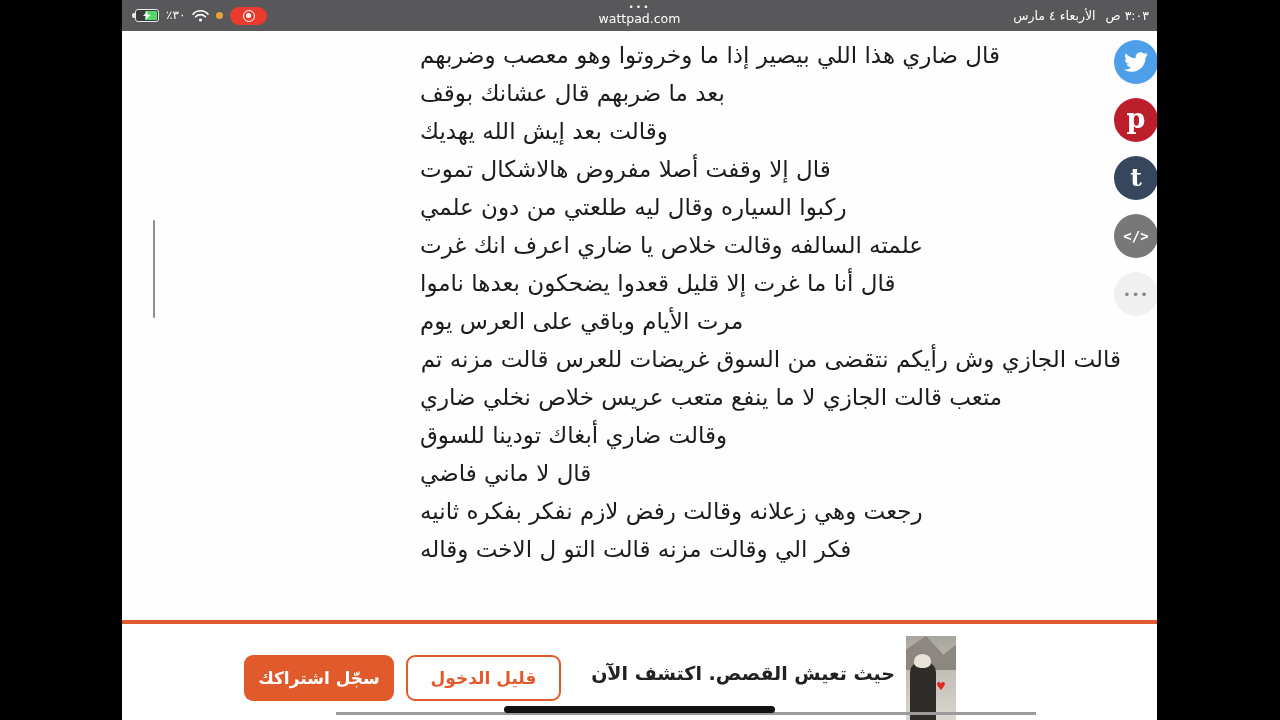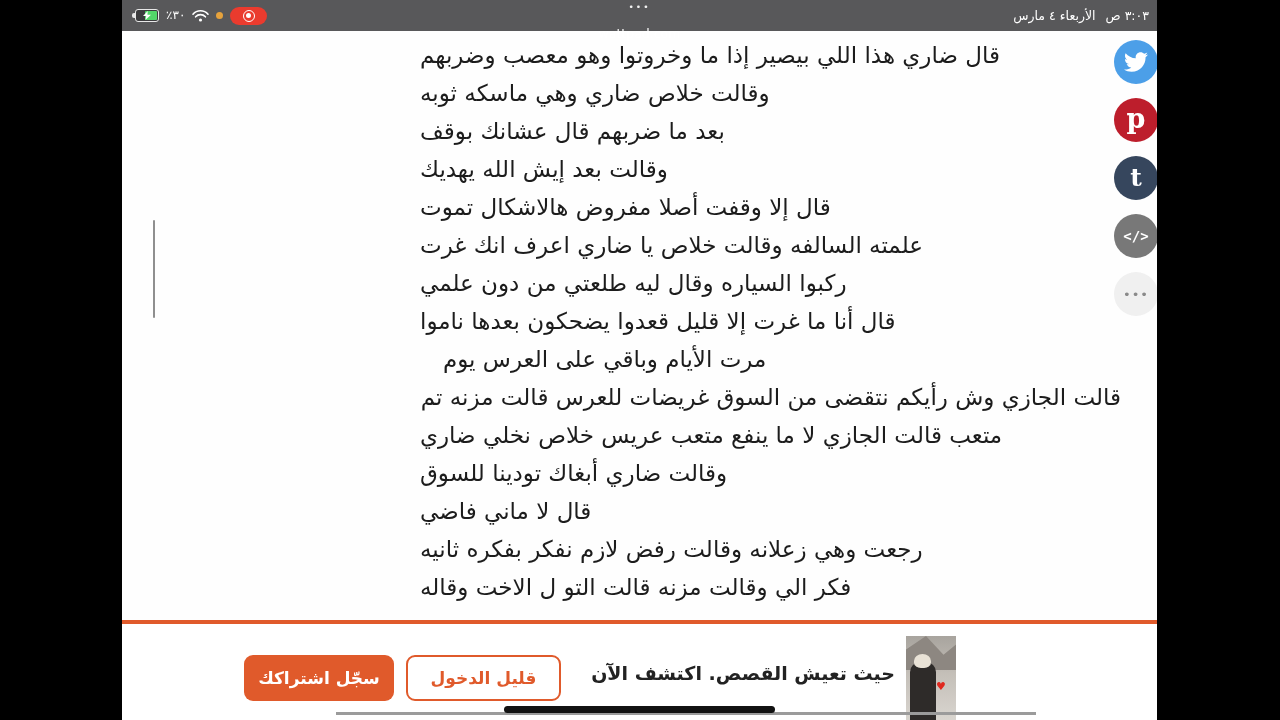--- a/index.html
+++ b/index.html
@@ -15,21 +15,21 @@
   .battery .bolt{position:absolute;left:7px;top:1px;width:8px;height:9px;background:#fff;
                  clip-path:polygon(60% 0,0 55%,40% 55%,30% 100%,100% 42%,55% 42%);}
   .sb-pct{font-size:12px;line-height:31px;}
   .wifi{display:block;}
   .sb-dot{width:7px;height:7px;border-radius:50%;background:#e6a23c;}
   .rec-pill{width:37px;height:18px;border-radius:10px;background:#ea3b2e;display:flex;align-items:center;justify-content:center;}
   .rec-ring{width:10px;height:10px;border:1.5px solid #fff;border-radius:50%;display:flex;align-items:center;justify-content:center;}
   .rec-core{width:5px;height:5px;border-radius:50%;background:#fff;}
   .sb-center{position:absolute;left:0;right:0;top:0;height:31px;text-align:center;line-height:1;}
   .tab-dots{font-size:9px;letter-spacing:2px;margin-top:3px;color:#f2f2f2;}
-  .sb-url{font-size:12.5px;margin-top:16px;color:#fff;}
+  .sb-url{font-size:12.5px;margin-top:1px;color:#fff;}
   .sb-right{position:absolute;right:8px;top:0;height:31px;display:flex;align-items:center;font-size:12.5px;direction:rtl;gap:10px;}
 
   
   .story{position:absolute;left:298px;top:36px;right:36px;height:584px;overflow:hidden;color:#1c1c1c;}
   .story p{margin:0;line-height:38px;font-size:23px;direction:rtl;text-align:left;white-space:nowrap;
            font-family:"DejaVu Serif","DejaVu Sans",sans-serif;}
   .story p:nth-child(9){padding-left:23px;}
 
   
   .scrollbar{position:absolute;left:31px;top:220px;width:2px;height:98px;background:#8f8f8f;border-radius:1px;}
@@ -95,26 +95,25 @@
     <div class="sb-right">
       <span>٣:٠٣ ص</span>
       <span>الأربعاء ٤ مارس</span>
     </div>
   </div>
 
   <div class="scrollbar"></div>
 
   <div class="story">
       <p>قال ضاري هذا اللي بيصير  إذا ما وخروتوا وهو معصب  وضربهم</p>
-      <p>وقالت خلاص ضاري وهي ماسكه ثوبه</p>
       <p>بعد ما ضربهم قال عشانك بوقف</p>
       <p>وقالت بعد إيش الله يهديك</p>
       <p>قال إلا وقفت أصلا مفروض هالاشكال تموت</p>
+      <p>ركبوا السياره وقال ليه طلعتي من دون علمي</p>
       <p>علمته السالفه وقالت خلاص يا ضاري اعرف انك غرت</p>
-      <p>ركبوا السياره وقال ليه طلعتي من دون علمي</p>
       <p>قال أنا ما غرت إلا قليل قعدوا يضحكون بعدها ناموا</p>
       <p>مرت الأيام وباقي على العرس يوم</p>
       <p>قالت الجازي وش رأيكم نتقضى من السوق غريضات للعرس قالت مزنه تم بروح لكلم</p>
       <p>متعب قالت الجازي لا ما ينفع متعب عريس خلاص نخلي ضاري</p>
       <p>وقالت ضاري أبغاك تودينا للسوق</p>
       <p>قال لا ماني فاضي</p>
       <p>رجعت وهي زعلانه وقالت رفض لازم نفكر بفكره ثانيه</p>
       <p>فكر الي وقالت مزنه قالت التو ل الاخت وقاله</p>
     </div>
 

